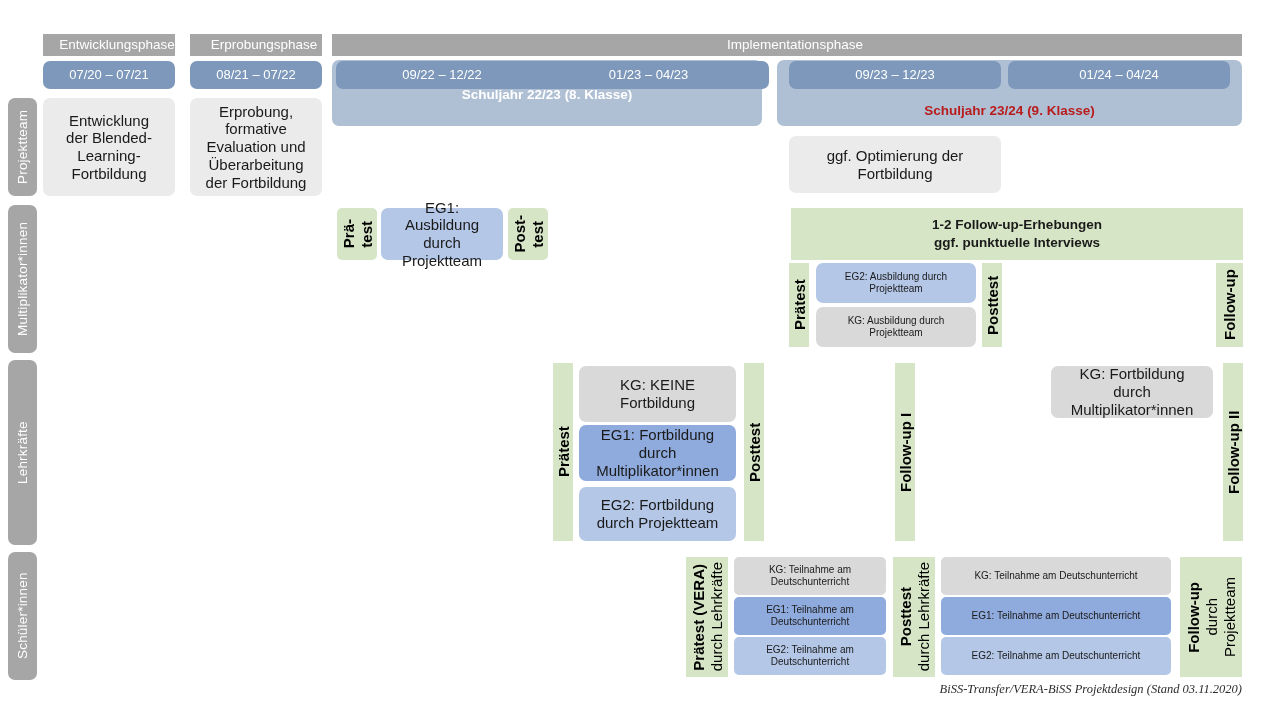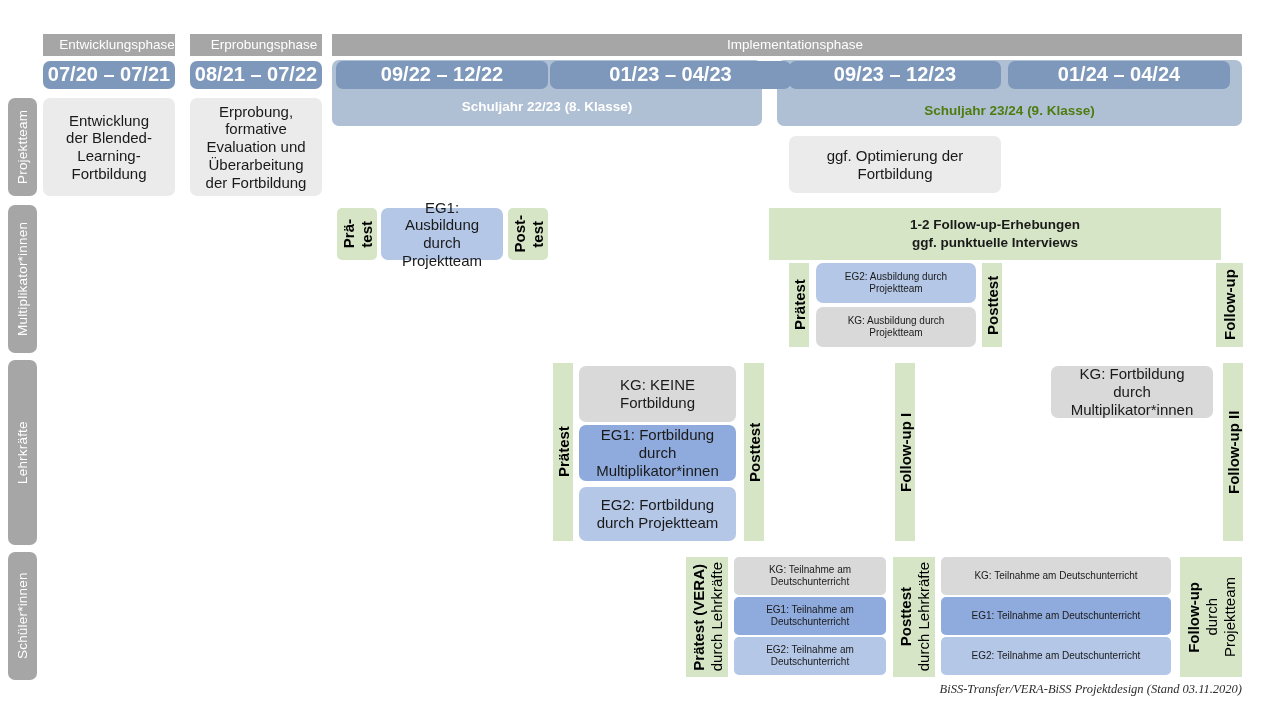--- a/index.html
+++ b/index.html
@@ -38,21 +38,21 @@
   .c-yearblue  { background: #afbfd4; color: #ffffff; }
   .c-lightgray { background: #ebebeb; }
   .c-midgray   { background: #d9d9d9; }
   .c-sidebar   { background: #a6a6a6; color: #ffffff; }
   .c-green     { background: #d5e5c5; }
   .c-eg1       { background: #8faadc; }
   .c-eg2       { background: #b4c7e7; }
 
   
   .t-hdr   { font-size: 13.5px; }
-  .t-date  { font-size: 20px; font-weight: bold; }
+  .t-date  { font-size: 13px; }
   .t-year  { font-size: 13.5px; font-weight: bold; }
   .t-body  { font-size: 15px; }
   .t-body2 { font-size: 10px; }
 
   
   .vert {
     writing-mode: vertical-rl;
     transform: rotate(180deg);
     display: flex;
     align-items: center;
@@ -109,27 +109,27 @@
 
 <div id="canvas">
 
   <div class="abs box c-grayhdr t-hdr" style="left:43px; top:34px; width:132px; height:22px;">Entwicklungsphase</div>
   <div class="abs box c-grayhdr t-hdr" style="left:190px; top:34px; width:132px; height:22px;">Erprobungsphase</div>
   <div class="abs box c-grayhdr t-hdr" style="left:332px; top:34px; width:910px; height:22px;">Implementationsphase</div>
 
   <div class="abs rounded c-yearblue" style="left:332px; top:60px; width:430px; height:66px;"></div>
   <div class="abs rounded c-yearblue" style="left:777px; top:60px; width:465px; height:66px;"></div>
 
-  <div class="abs box t-year" style="left:332px; top:96px; width:430px; height:22px; color:#ffffff;">Schuljahr 22/23 (8. Klasse)</div>
-  <div class="abs box t-year" style="left:777px; top:100px; width:465px; height:22px; color:#4d7c0f;">Schuljahr 23/24 (9. Klasse)</div>
+  <div class="abs box t-year" style="left:332px; top:84px; width:430px; height:22px; color:#ffffff;">Schuljahr 22/23 (8. Klasse)</div>
+  <div class="abs box t-year" style="left:777px; top:100px; width:465px; height:22px; color:#b91c1c;">Schuljahr 23/24 (9. Klasse)</div>
 
   <div class="abs box rounded c-dateblue t-date" style="left:43px; top:61px; width:132px; height:28px;">07/20 – 07/21</div>
   <div class="abs box rounded c-dateblue t-date" style="left:190px; top:61px; width:132px; height:28px;">08/21 – 07/22</div>
   <div class="abs box rounded c-dateblue t-date" style="left:336px; top:61px; width:212px; height:28px;">09/22 – 12/22</div>
-  <div class="abs box rounded c-dateblue t-date" style="left:550px; top:61px; width:241px; height:28px;">01/23 – 04/23</div>
+  <div class="abs box rounded c-dateblue t-date" style="left:528px; top:61px; width:241px; height:28px;">01/23 – 04/23</div>
   <div class="abs box rounded c-dateblue t-date" style="left:789px; top:61px; width:212px; height:28px;">09/23 – 12/23</div>
   <div class="abs box rounded c-dateblue t-date" style="left:1008px; top:61px; width:222px; height:28px;">01/24 – 04/24</div>
 
   <div class="abs rounded c-sidebar vert sidebar-label" style="left:8px; top:98px; width:29px; height:98px;">Projektteam</div>
   <div class="abs rounded c-sidebar vert sidebar-label" style="left:8px; top:205px; width:29px; height:148px;">Multiplikator*innen</div>
   <div class="abs rounded c-sidebar vert sidebar-label" style="left:8px; top:360px; width:29px; height:185px;">Lehrkräfte</div>
   <div class="abs rounded c-sidebar vert sidebar-label" style="left:8px; top:552px; width:29px; height:128px;">Schüler*innen</div>
 
   <div class="abs box rounded c-lightgray t-body" style="left:43px; top:98px; width:132px; height:98px; padding:0 22px;">Entwicklung der Blended-Learning-Fortbildung</div>
   <div class="abs box rounded c-lightgray t-body" style="left:190px; top:98px; width:132px; height:98px; padding:0 8px;">Erprobung, formative Evaluation und Überarbeitung der Fortbildung</div>
@@ -138,21 +138,21 @@
   <div class="abs rounded-sm c-green vert-stack" style="left:337px; top:208px; width:40px; height:52px;">
     <span class="vert-line bold t-body">Prä-</span>
     <span class="vert-line bold t-body">test</span>
   </div>
   <div class="abs box rounded c-eg2 t-body" style="left:381px; top:208px; width:122px; height:52px; padding:0 6px;">EG1: Ausbildung durch Projektteam</div>
   <div class="abs rounded-sm c-green vert-stack" style="left:508px; top:208px; width:40px; height:52px;">
     <span class="vert-line bold t-body">Post-</span>
     <span class="vert-line bold t-body">test</span>
   </div>
 
-  <div class="abs c-green banner" style="left:769px; top:208px; width:452px; height:52px;">
+  <div class="abs c-green banner" style="left:791px; top:208px; width:452px; height:52px;">
     <span>1-2 Follow-up-Erhebungen</span>
     <span>ggf. punktuelle Interviews</span>
   </div>
 
   <div class="abs c-green vert bold t-body" style="left:789px; top:263px; width:20px; height:84px;">Prätest</div>
   <div class="abs box rounded c-eg2 t-body2" style="left:816px; top:263px; width:160px; height:40px; padding:0 6px;">EG2: Ausbildung durch Projektteam</div>
   <div class="abs box rounded c-midgray t-body2" style="left:816px; top:307px; width:160px; height:40px; padding:12px 6px;">KG: Ausbildung durch Projektteam</div>
   <div class="abs c-green vert bold t-body" style="left:982px; top:263px; width:20px; height:84px;">Posttest</div>
   <div class="abs c-green vert bold t-body" style="left:1216px; top:263px; width:27px; height:84px;">Follow-up</div>
 

